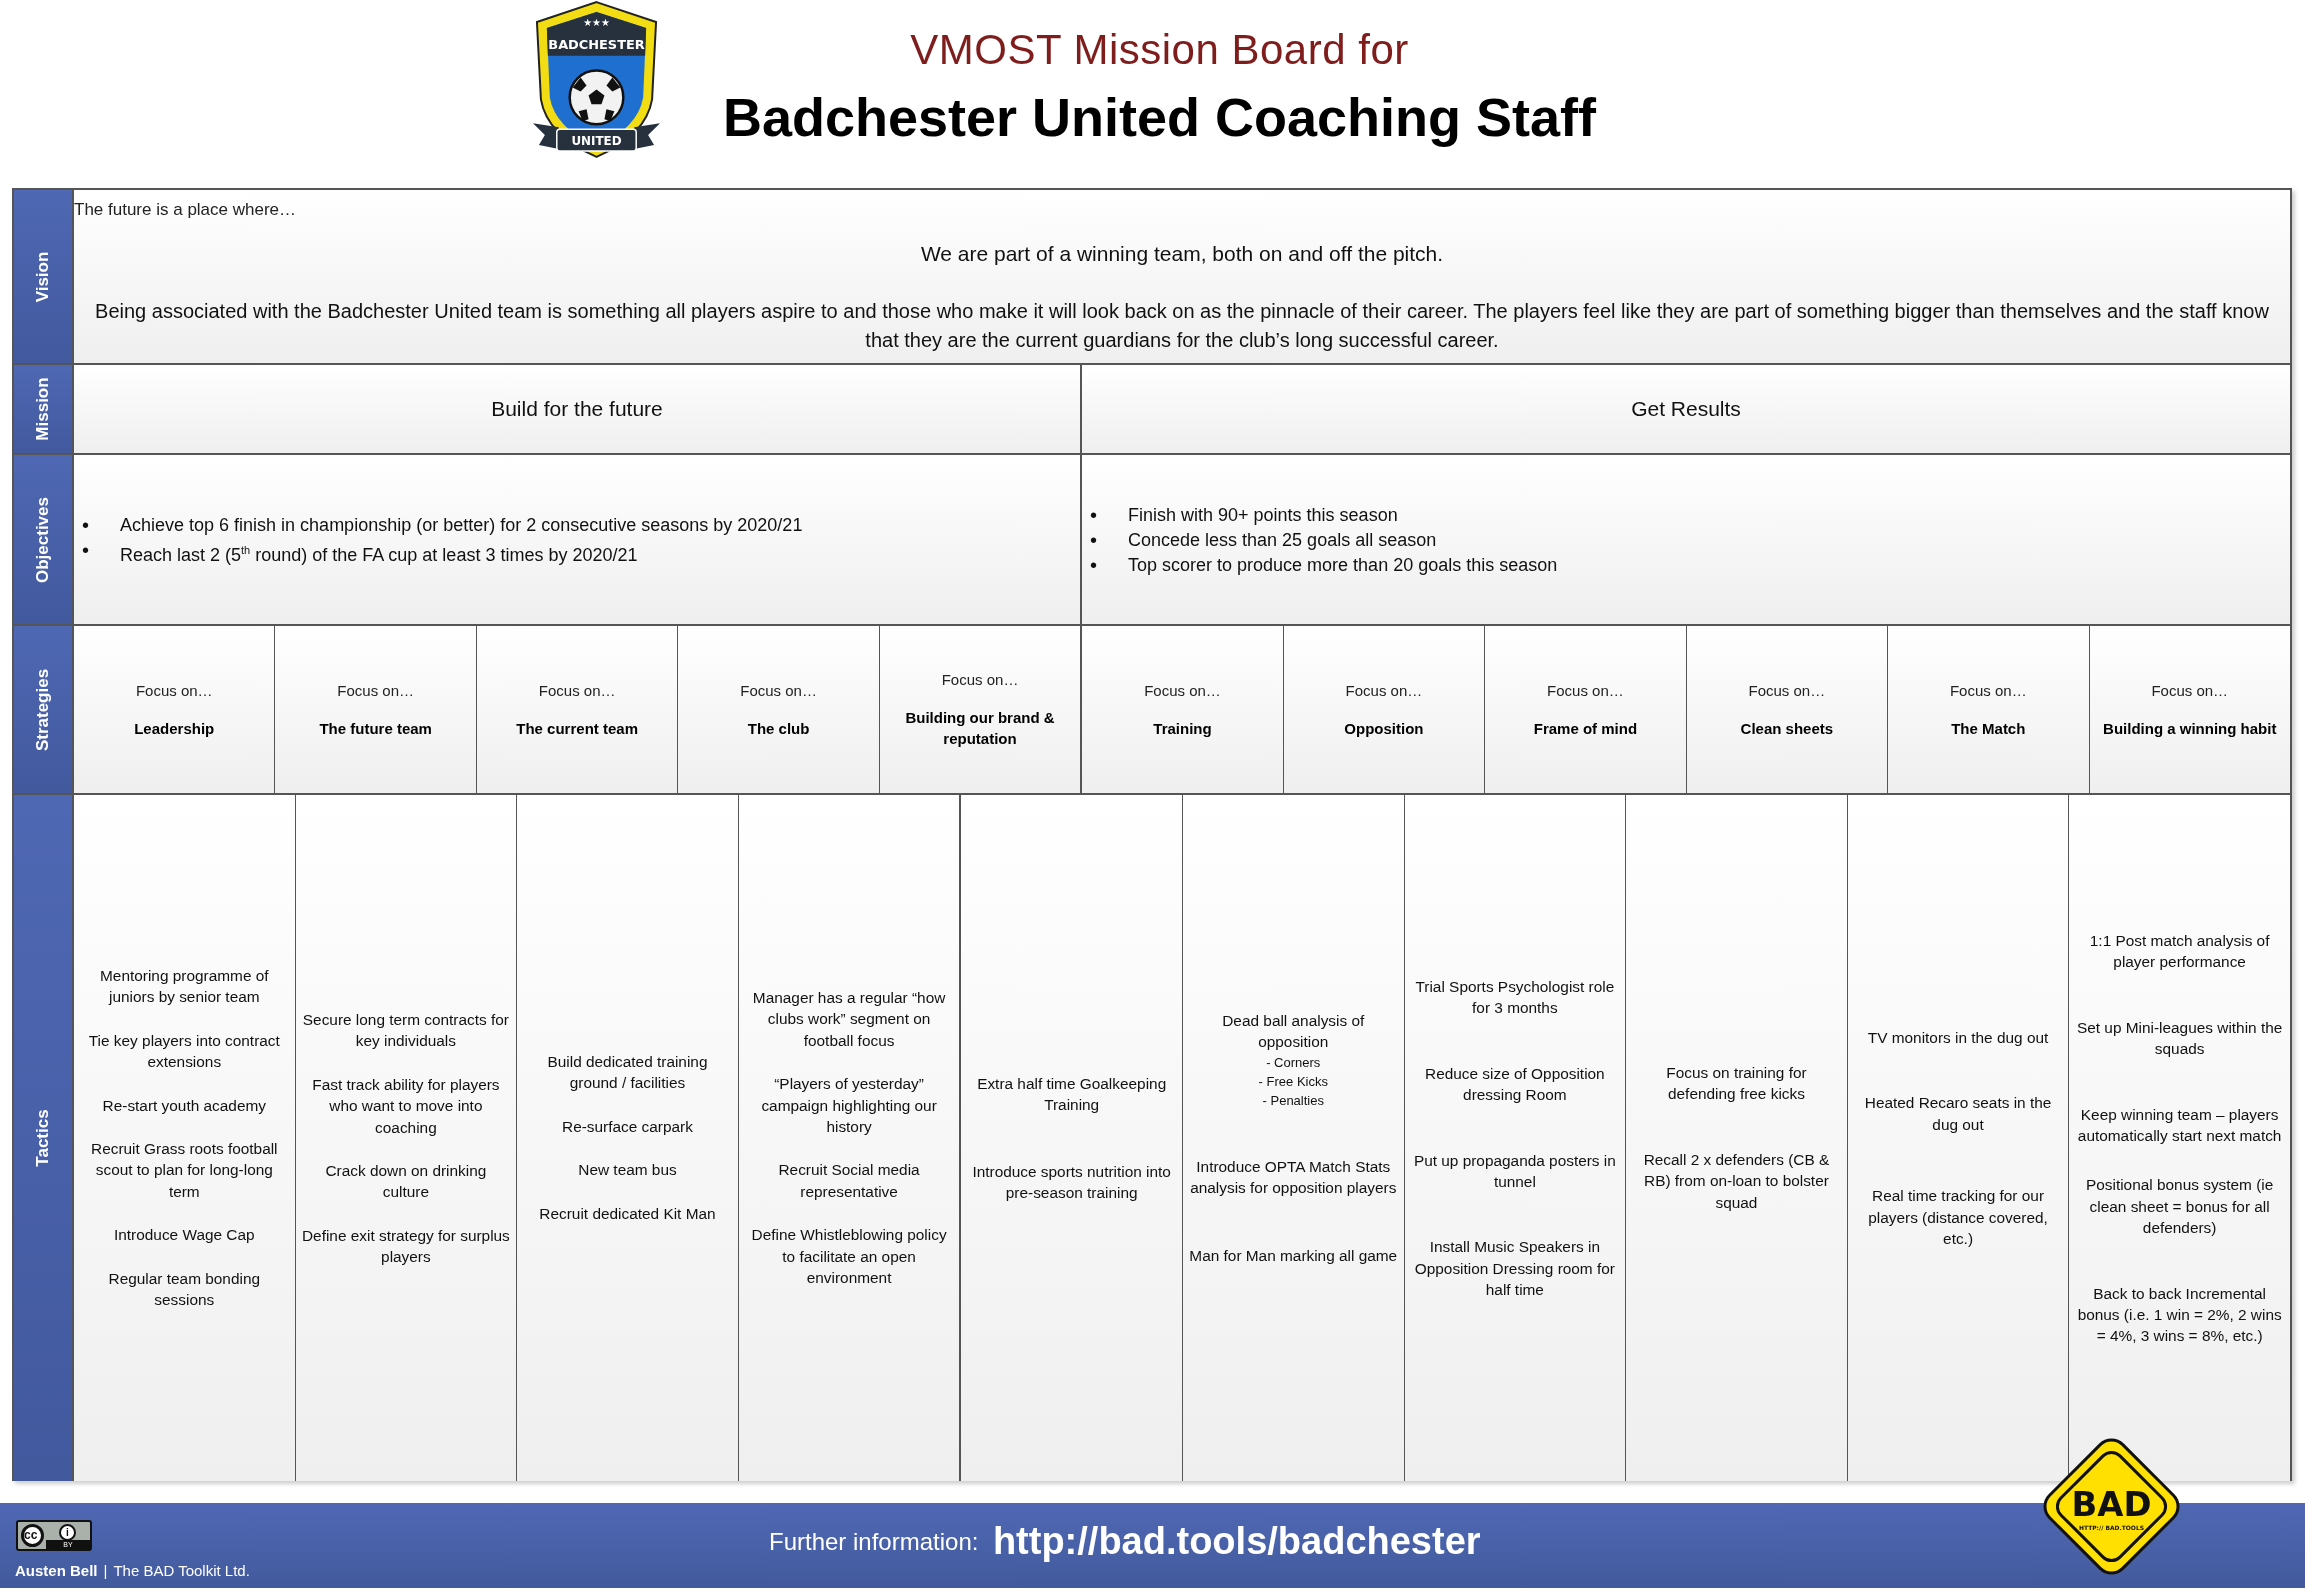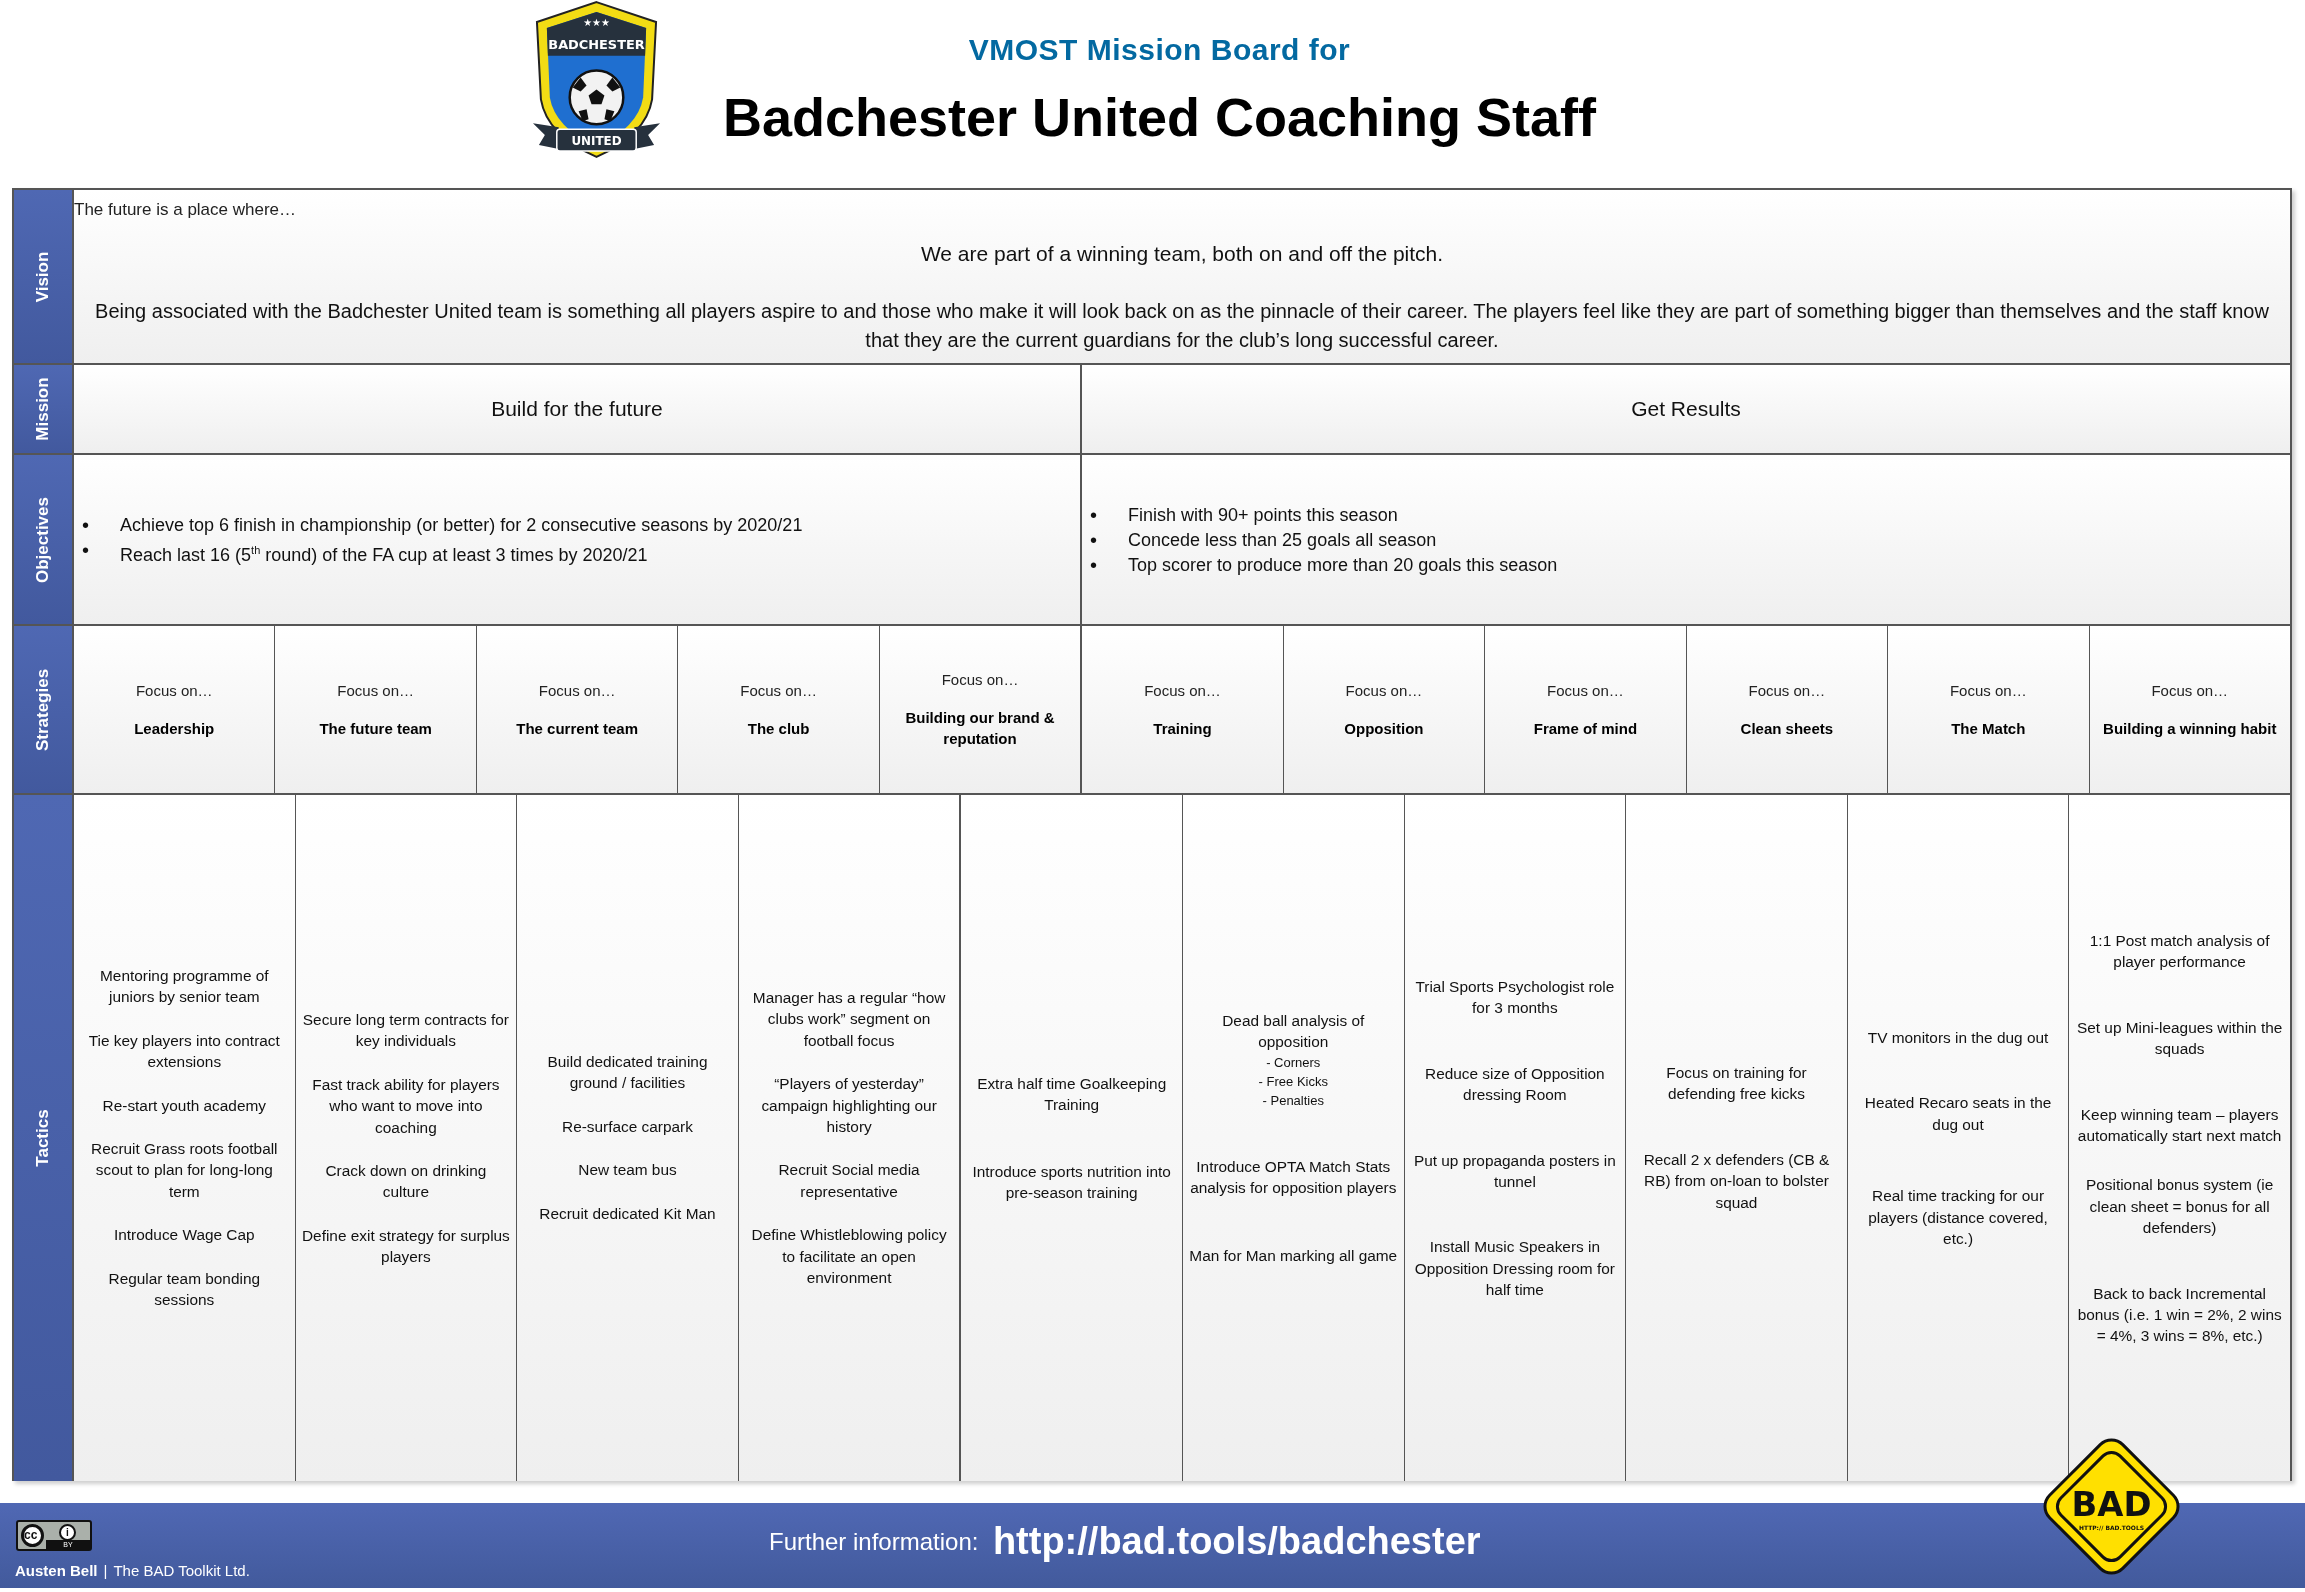--- a/index.html
+++ b/index.html
@@ -2,21 +2,21 @@
 <html><head>
 <meta charset="utf-8">
 <style>
   * { box-sizing: border-box; margin: 0; padding: 0; }
   html, body { width: 2305px; height: 1592px; background: #ffffff; overflow: hidden; }
   body { position: relative; font-family: "Liberation Sans", sans-serif; color: #111; }
 
   
   .crest { position: absolute; left: 529px; top: 0px; width: 135px; height: 161px; }
   .title-wrap { position: absolute; left: 697px; top: 22px; width: 925px; text-align: center; }
-  .title-1 { font-size: 30px; font-weight: bold; letter-spacing: 0.5px; color: #0369a1; line-height: 56px; }
+  .title-1 { font-size: 42px; font-weight: normal; letter-spacing: 0.5px; color: #7f1d1d; line-height: 56px; }
   .title-2 { font-size: 54px; font-weight: bold; color: #000; line-height: 70px; margin-top: 4px; }
 
   
   .board { position: absolute; left: 12px; top: 188px; width: 2280px; height: 1293px;
            border: 2px solid #555; background: #fff; box-shadow: 3px 3px 4px #cfcfcf; }
   .row { position: absolute; left: 0; width: 100%; display: flex; border-bottom: 2px solid #555; }
   .row:last-child { border-bottom: none; }
   .side { width: 60px; flex: 0 0 60px; position: relative;
           background: linear-gradient(180deg, #4f68b3 0%, #42599e 100%);
           border-right: 2px solid #555; }
@@ -136,21 +136,21 @@
 
   <div class="row r-objectives">
     <div class="side">
         <span>Objectives</span>
       </div>
     <div class="cell-area">
       <div class="split">
         <div class="half-l">
           <ul class="obj-list">
             <li>Achieve top 6 finish in championship (or better) for 2 consecutive seasons by 2020/21</li>
-            <li><span>Reach last 16 (5</span><sup>th</sup><span> round) of the FA cup at least 3 times by 2020/21</span></li>
+            <li><span>Reach last 2 (5</span><sup>th</sup><span> round) of the FA cup at least 3 times by 2020/21</span></li>
           </ul>
         </div>
         <div class="half-r">
           <ul class="obj-list">
             <li>Finish with 90+ points this season</li>
             <li>Concede less than 25 goals all season</li>
             <li>Top scorer to produce more than 20 goals this season</li>
           </ul>
         </div>
       </div>

